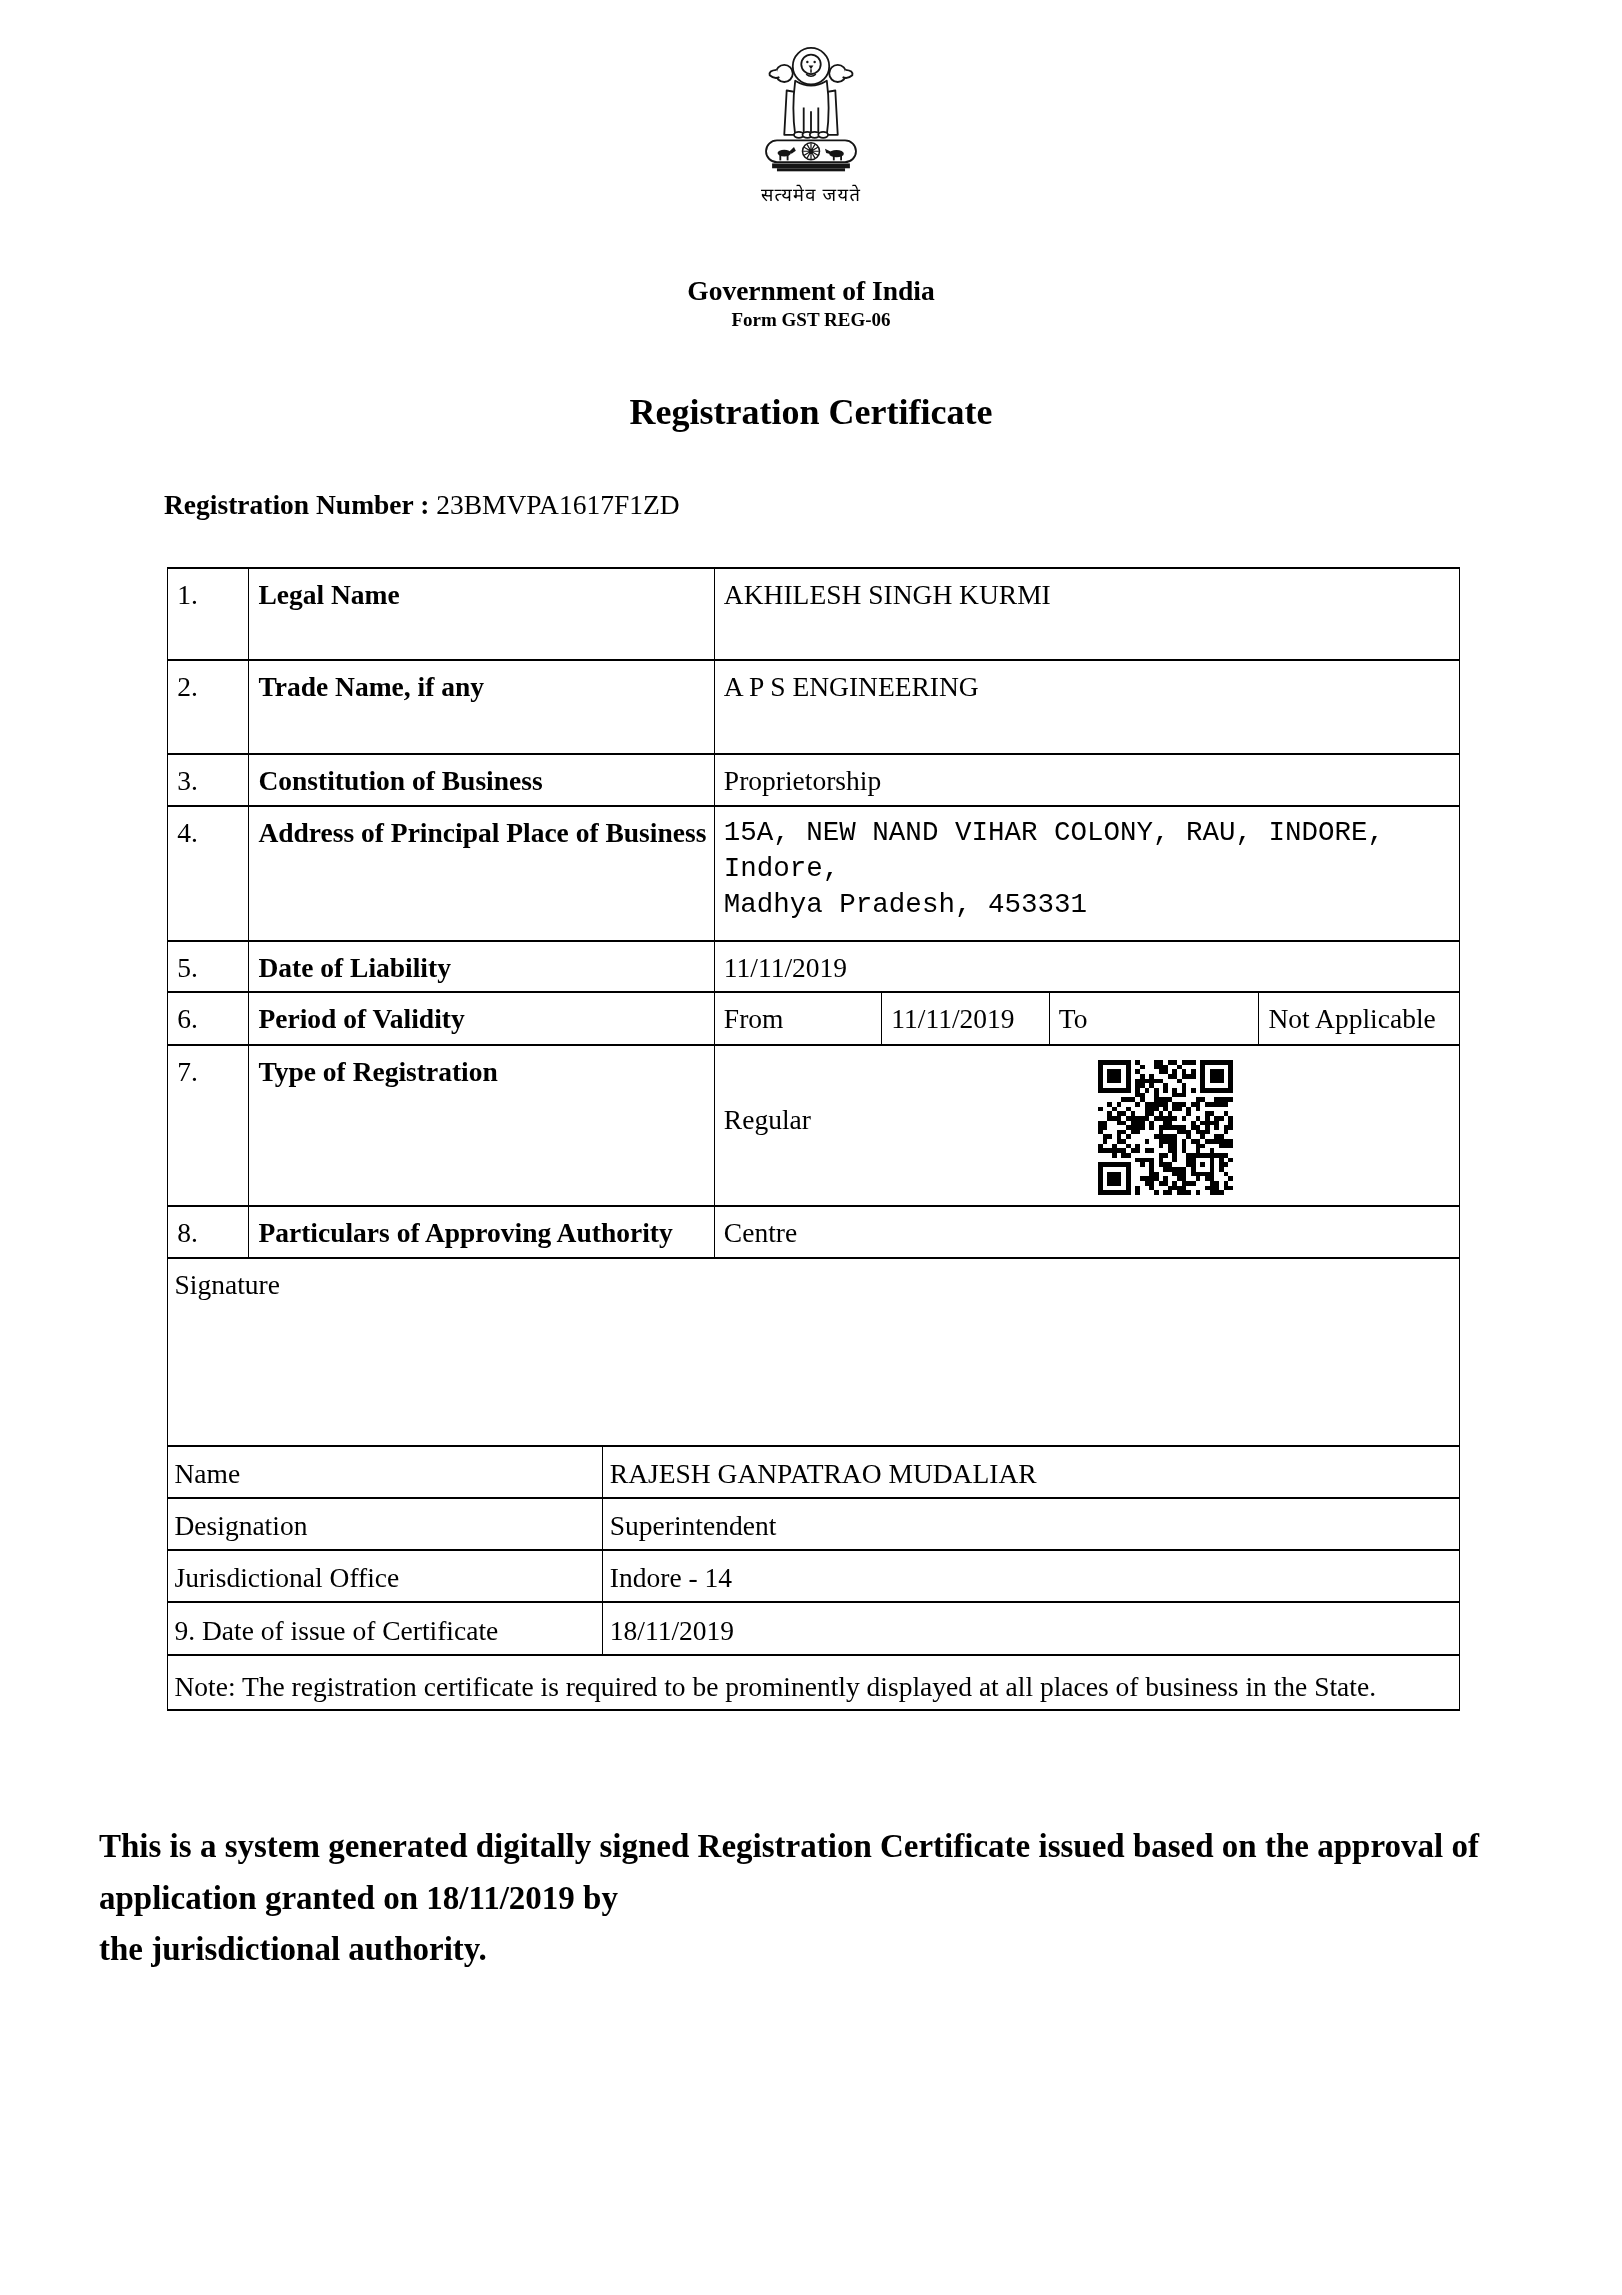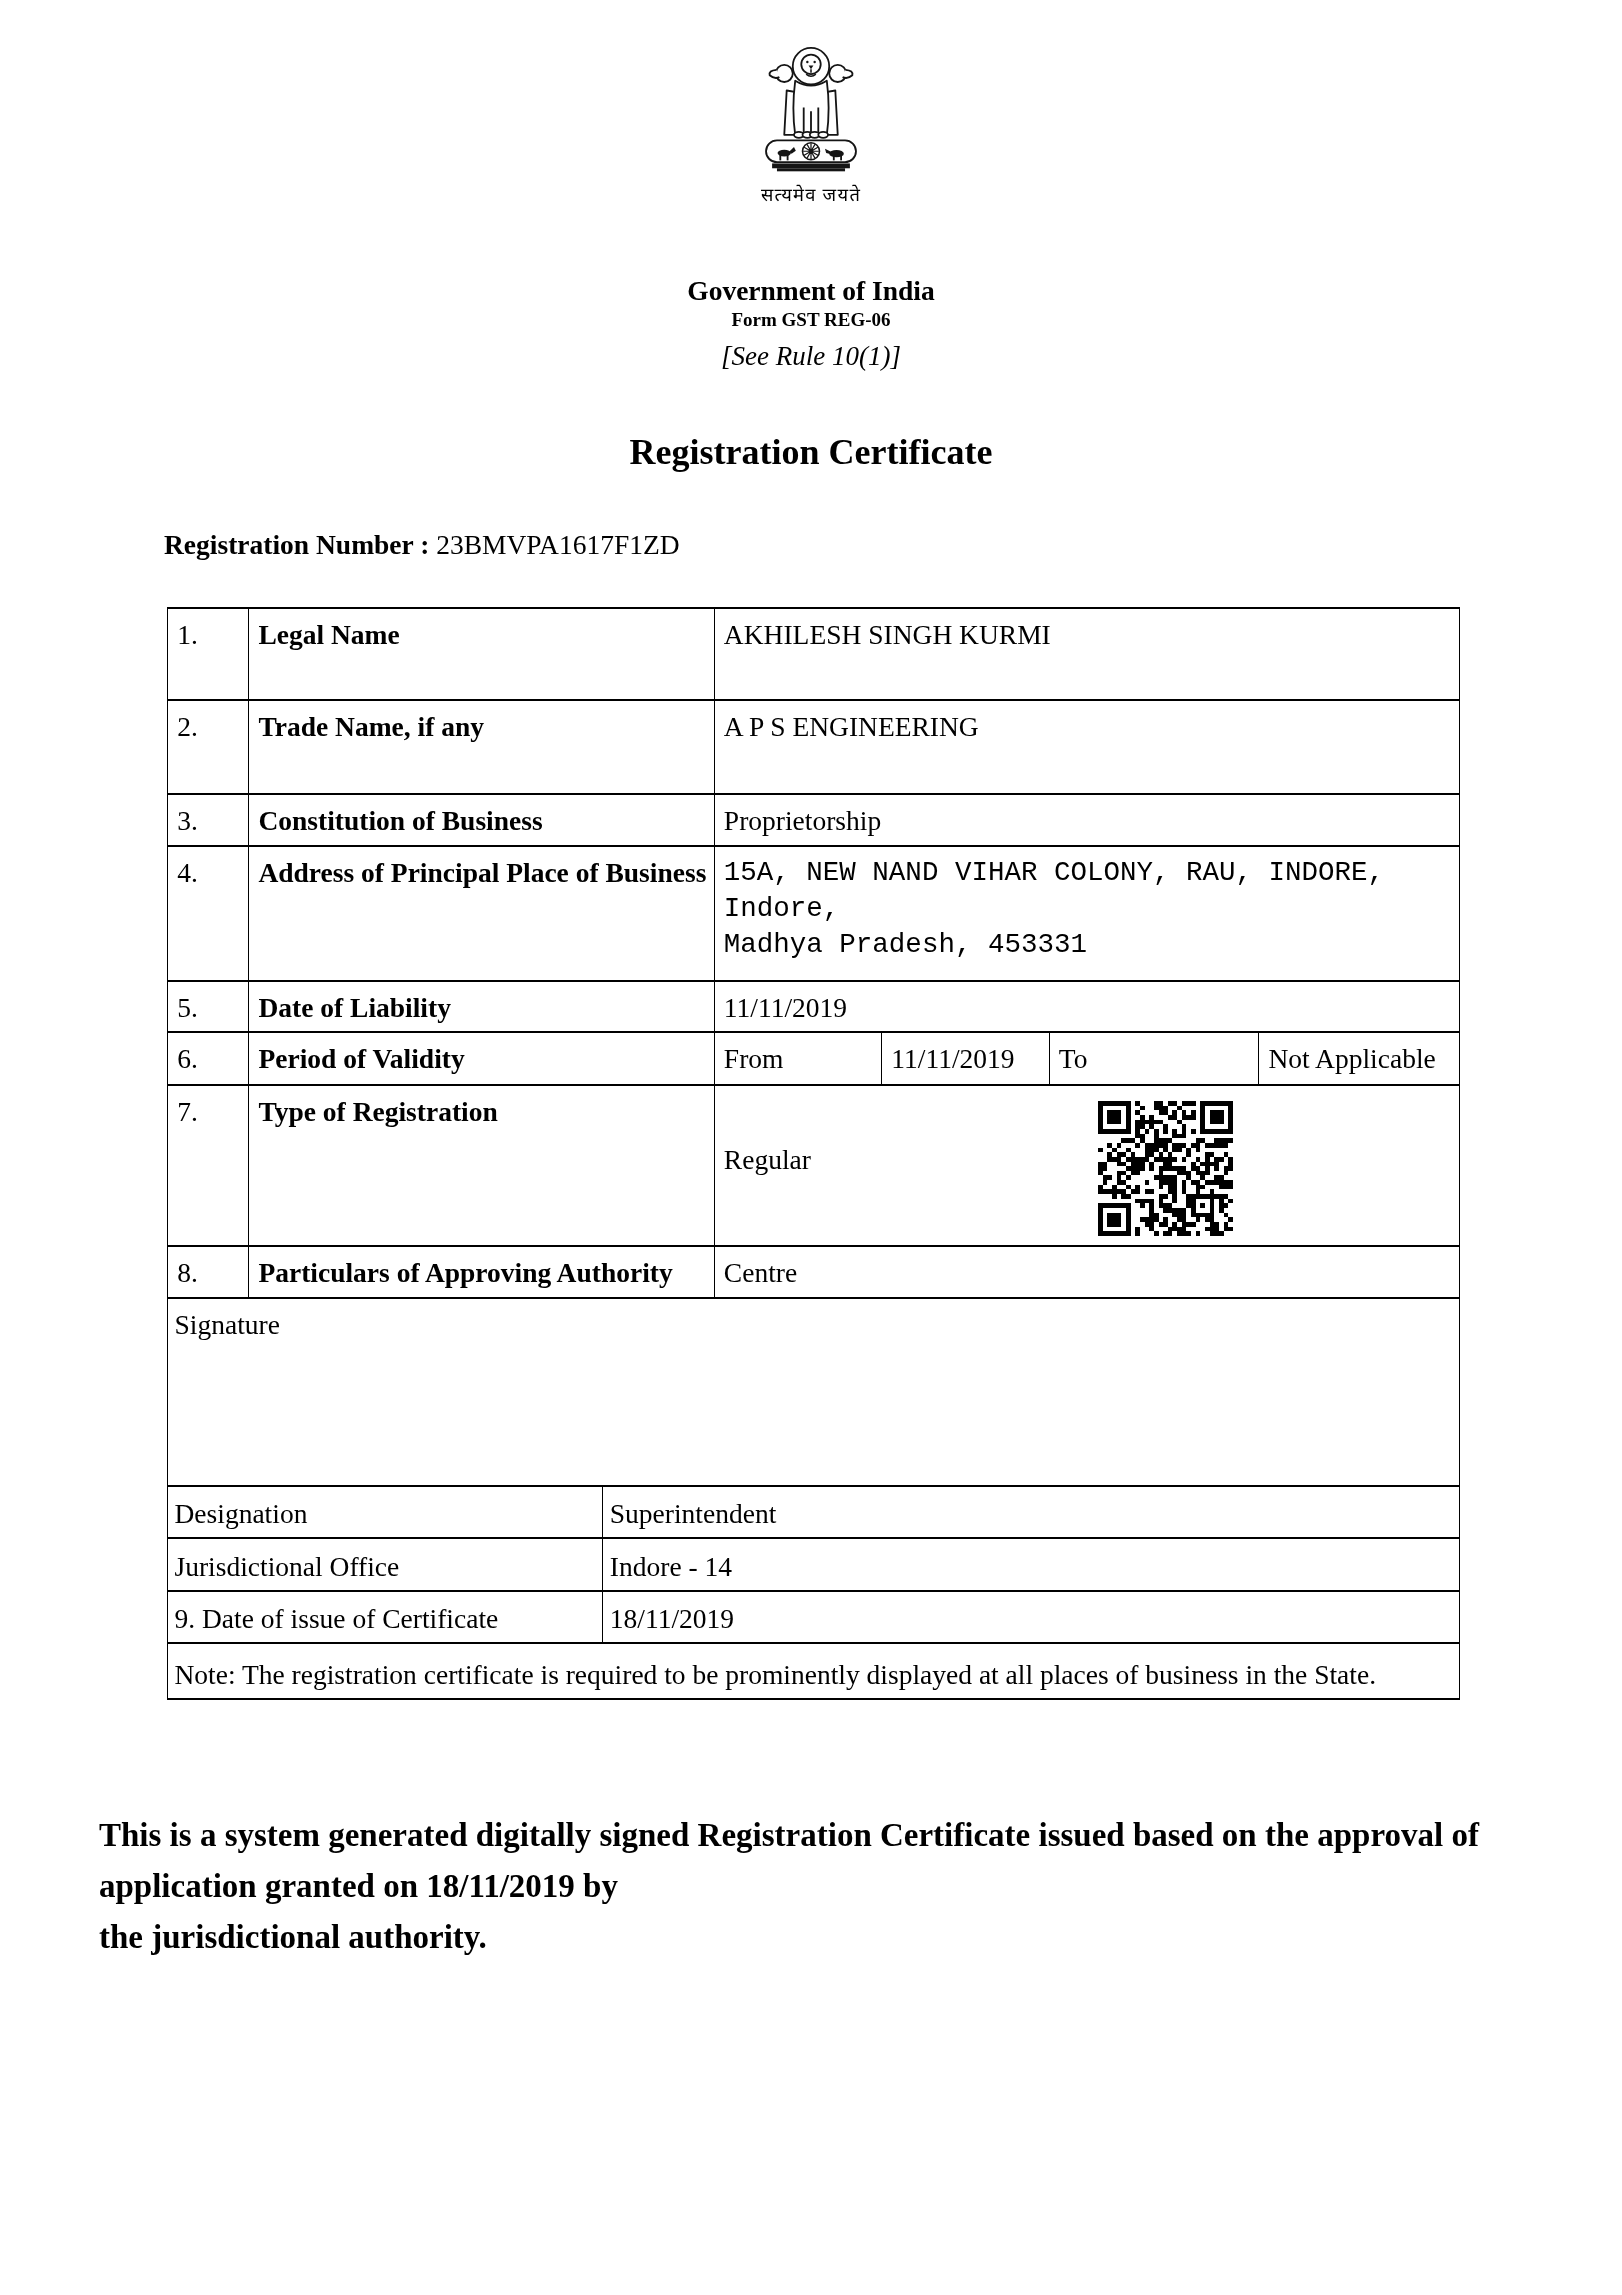--- a/index.html
+++ b/index.html
@@ -104,21 +104,20 @@
         <rect x="138" y="195" width="3" height="8"></rect>
       </g>
       <rect x="26" y="208" width="128" height="8" fill="#151515"></rect>
       <rect x="34" y="216" width="112" height="5" fill="#151515"></rect>
     </svg>
     <div class="motto">सत्यमेव जयते</div>
   </div>
 
   <div class="center-line gov-line">Government of India</div>
   <div class="center-line form-line">Form GST REG-06</div>
-  <div class="center-line rule-line">[See Rule 10(1)]</div>
   <div class="center-line title-line">Registration Certificate</div>
 
   <div class="regnum">
     <span class="lbl">Registration Number :</span>
     <span>23BMVPA1617F1ZD</span>
   </div>
 
   <table class="cert">
     <colgroup>
       <col style="width:81px">
@@ -502,20 +501,24 @@
       </tr>
       <tr class="r8">
         <td class="num">8.</td>
         <td class="lbl" colspan="2">Particulars of Approving Authority</td>
         <td colspan="4">Centre</td>
       </tr>
       <tr class="rsig">
         <td colspan="7">Signature</td>
       </tr>
       <tr class="rauth">
+        <td colspan="2">Name</td>
+        <td colspan="5">RAJESH GANPATRAO MUDALIAR</td>
+      </tr>
+      <tr class="rauth">
         <td colspan="2">Designation</td>
         <td colspan="5">Superintendent</td>
       </tr>
       <tr class="rauth">
         <td colspan="2">Jurisdictional Office</td>
         <td colspan="5">Indore - 14</td>
       </tr>
       <tr class="rauth">
         <td colspan="2">9. Date of issue of Certificate</td>
         <td colspan="5">18/11/2019</td>

